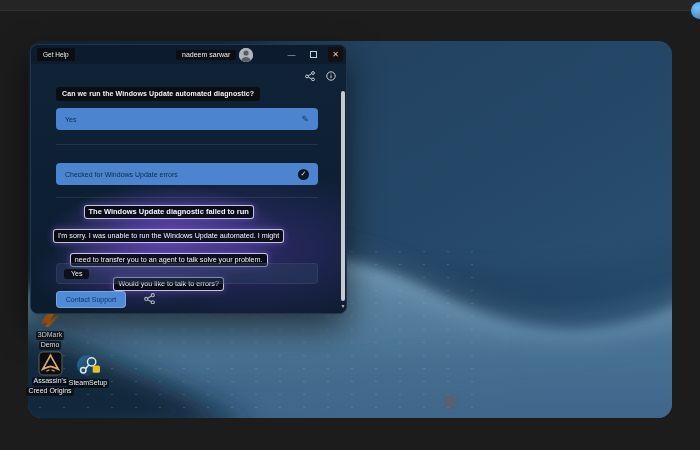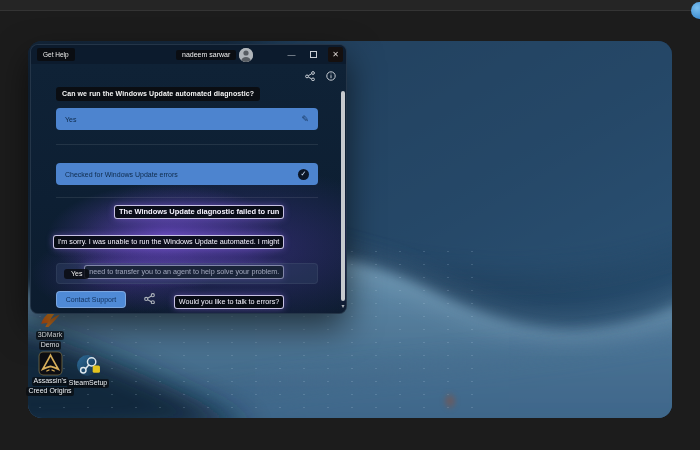--- a/index.html
+++ b/index.html
@@ -61,21 +61,21 @@
     display:flex;align-items:center;padding:0 9px;color:#0e2a4a;font-size:7px;}
   .bar-yes{top:44px;}
   .bar-checked{top:99px;}
   .pencil{margin-left:auto;color:#16365e;font-size:9px;line-height:1;}
   .check-circle{margin-left:auto;width:11px;height:11px;border-radius:50%;background:#0b1526;
     display:flex;align-items:center;justify-content:center;color:#d5e6ff;font-size:7px;}
 
   .divider{position:absolute;left:25px;width:262px;height:1px;background:rgba(255,255,255,.09);}
   .div1{top:80px;} .div2{top:133px;}
 
-  .hl-block{position:absolute;left:22px;top:141px;display:flex;flex-direction:column;gap:16px;align-items:flex-end;}
+  .hl-block{position:absolute;left:22px;top:141px;display:flex;flex-direction:column;gap:10px;align-items:center;}
   .hl-chip{background:rgba(7,10,17,.9);border:1px solid rgba(216,209,245,.92);border-radius:3px;
     padding:1px 4px 2px;color:#f6f4ff;font-size:7.2px;line-height:1.25;
     box-shadow:0 0 7px rgba(165,120,255,.4);}
   .hl-chip.bold{font-weight:700;font-size:7.5px;}
 
   .option-bar{position:absolute;left:25px;top:199px;width:262px;height:21px;border-radius:4px;
     background:rgba(46,64,98,.45);border:1px solid rgba(255,255,255,.06);
     display:flex;align-items:center;padding-left:7px;}
   .option-chip{background:rgba(9,11,17,.85);border-radius:3px;padding:1px 7px 2px;color:#ececec;font-size:7px;}
 
@@ -229,21 +229,21 @@
         <span class="check-circle">
             <span>✓</span>
           </span>
       </div>
 
       <div class="divider div2"></div>
 
       <div class="hl-block">
         <span class="hl-chip bold">The Windows Update diagnostic failed to run</span>
         <span class="hl-chip">I'm sorry.  I was unable to run the Windows Update automated. I might</span>
-        <span class="hl-chip">need to transfer you to an agent to help solve your problem.</span>
+        <span class="hl-chip">need to transfer you to an agent to talk solve your problem.</span>
         <span class="hl-chip">Would you like to talk to errors?</span>
       </div>
 
       <div class="option-bar">
         <span class="option-chip">Yes</span>
       </div>
 
       <div class="bottom-row">
         <div class="contact-btn">
           <span>Contact Support</span>

